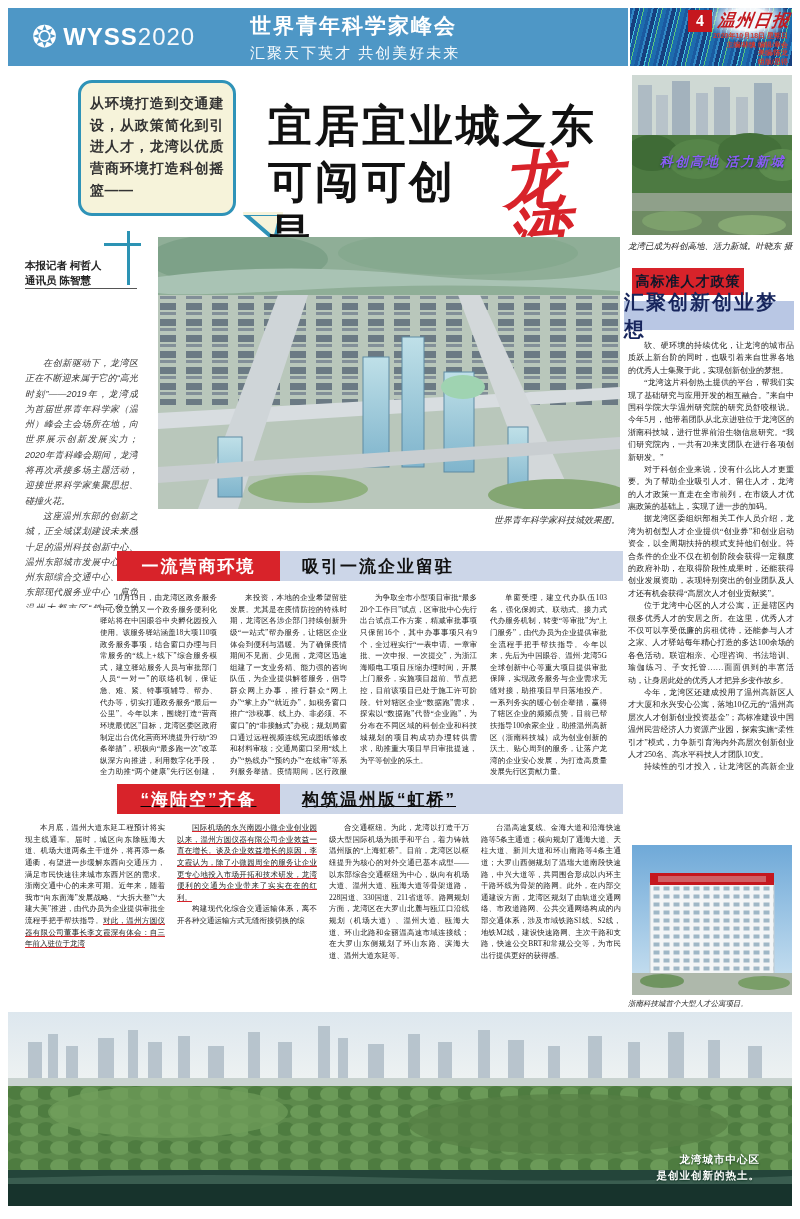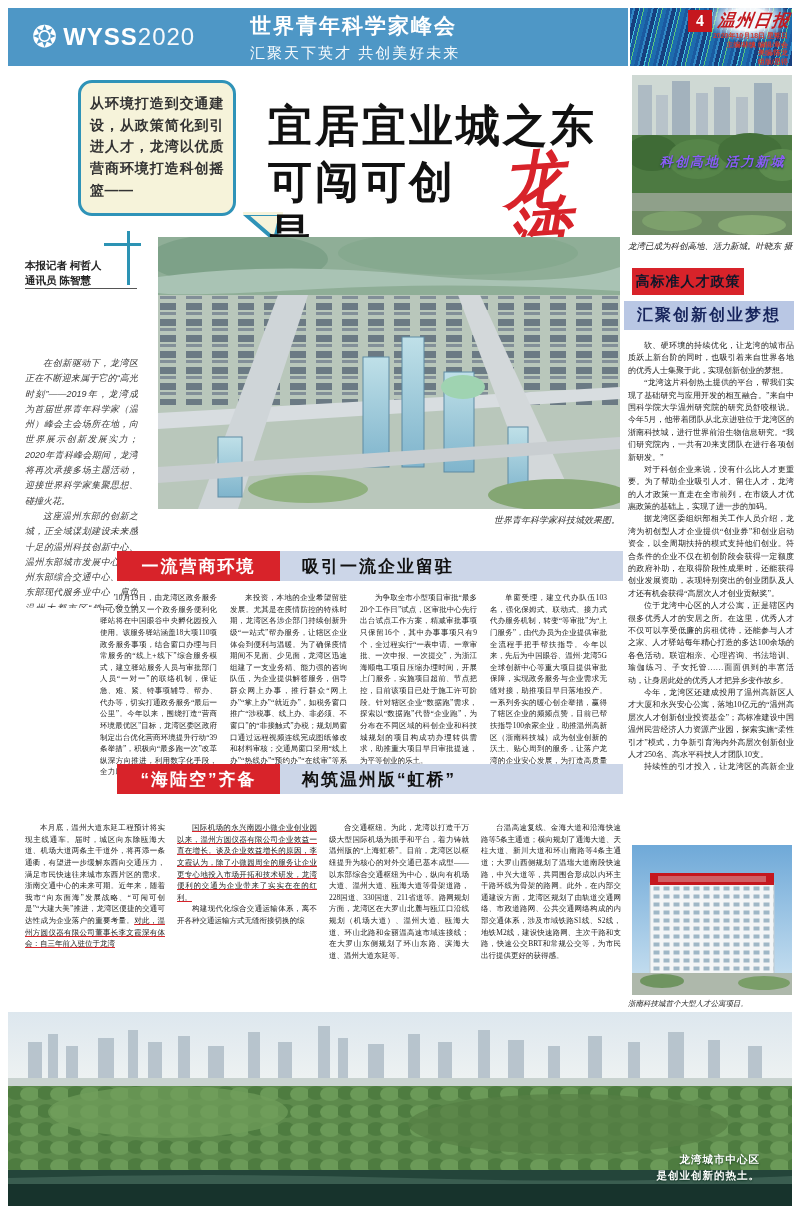--- a/index.html
+++ b/index.html
@@ -92,21 +92,21 @@
   .cols2 { left:25px; top:822px; width:598px; height:180px; }
   .cols2 .col { width:140px; margin-right:12px; }
   .cols2 .col:last-child { margin-right:0; }
   .ru { text-decoration:underline; text-decoration-color:#d8232a; text-decoration-thickness:1px; }
 
   
   .sb-tag { position:absolute; left:632px; top:268px; width:112px; height:27px; background:#d8232a;
             color:#0f172a; font-family:"Liberation Sans", sans-serif; font-weight:bold; font-size:14px;
             letter-spacing:1px; display:flex; align-items:center; justify-content:center; }
   .sb-bar { position:absolute; left:624px; top:301px; width:170px; height:29px; background:#b9c7e4;
-            color:#17255c; font-family:"Liberation Sans", sans-serif; font-weight:bold; font-size:16px;
+            color:#17255c; font-family:"Liberation Sans", sans-serif; font-weight:bold; font-size:20px;
             letter-spacing:2px; display:flex; align-items:center; justify-content:center; }
   .sb-text { position:absolute; left:628px; top:340px; width:166px; height:432px; overflow:hidden;
             font-size:8px; line-height:1.55; color:#222222; text-align:justify; }
   .sb-text p { text-indent:2em; }
   .photo-br { position:absolute; left:632px; top:845px; width:160px; height:150px; overflow:hidden; }
   .photo-br-cap { position:absolute; left:628px; top:999px; width:166px; font-size:7.5px; color:#222222;
             font-style:italic; font-family:"DejaVu Serif", serif; }
 
   
   .pano { position:absolute; left:8px; top:1012px; width:784px; height:194px; overflow:hidden; }
@@ -242,27 +242,27 @@
         <p>来投资，本地的企业希望留驻发展。尤其是在疫情防控的特殊时期，龙湾区各涉企部门持续创新升级“一站式”帮办服务，让辖区企业体会到便利与温暖。为了确保疫情期间不见面、少见面，龙湾区迅速组建了一支业务精、能力强的咨询队伍，为企业提供解答服务，倡导群众网上办事，推行群众“网上办”“掌上办”“就近办”，如税务窗口推广“涉税事、线上办、非必须、不窗口”的“非接触式”办税；规划局窗口通过远程视频连线完成图纸修改和材料审核；交通局窗口采用“线上办”“热线办”“预约办”“在线审”等系列服务举措。疫情期间，区行政服务中心受理审批事项15万件，线下办件近1.6万件。</p>
       </div>
     <div class="col">
         <p>为争取全市小型项目审批“最多20个工作日”试点，区审批中心先行出台试点工作方案，精减审批事项只保留16个，其中办事事项只有9个，全过程实行“一表申请、一章审批、一次申报、一次提交”，为浙江海顺电工项目压缩办理时间，开展上门服务，实施项目超前、节点把控，目前该项目已处于施工许可阶段。针对辖区企业“数据跑”需求，探索以“数据跑”代替“企业跑”，为分布在不同区域的科创企业和科技城规划的项目构成功办理转供需求，助推重大项目早日审批提速，为平等创业的乐土。</p>
       </div>
     <div class="col">
         <p>单窗受理，建立代办队伍103名，强化保姆式、联动式、接力式代办服务机制，转变“等审批”为“上门服务”，由代办员为企业提供审批全流程手把手帮扶指导。今年以来，先后为中国眼谷、温州·龙湾5G全球创新中心等重大项目提供审批保障，实现政务服务与企业需求无缝对接，助推项目早日落地投产。一系列务实的暖心创企举措，赢得了辖区企业的频频点赞，目前已帮扶指导100余家企业，助推温州高新区（浙南科技城）成为创业创新的沃土、贴心周到的服务，让落户龙湾的企业安心发展，为打造高质量发展先行区贡献力量。</p>
       </div>
   </div>
 
-  <div class="sec-head" style="top:764px;">
+  <div class="sec-head" style="top:784px;text-decoration:underline;">
     <div class="sec-tag">“海陆空”齐备</div>
     <div class="sec-bar">构筑温州版“虹桥”</div>
   </div>
   <div class="cols cols2">
     <div class="col">
-      <p><span>本月底，温州大道东延工程预计将实现主线通车。届时，城区向东除瓯海大道、机场大道两条主干道外，将再添一条通衢，有望进一步缓解东西向交通压力，满足市民快速往来城市东西片区的需求。浙南交通中心的未来可期。近年来，随着我市“向东面海”发展战略、“可闯可创是”“大建大美”推进，龙湾区便捷的交通可达性成为企业落户的重要考量。</span><span class="ru">对此，温州方圆仪器有限公司董事长李文霞深有体会：自三年前入驻位于龙湾</span></p>
+      <p><span>本月底，温州大道东延工程预计将实现主线通车。届时，城区向东除瓯海大道、机场大道两条主干道外，将再添一条通衢，有望进一步缓解东西向交通压力，满足市民快速往来城市东西片区的需求。浙南交通中心的未来可期。近年来，随着我市“向东面海”发展战略、“大拆大整”“大建大美”推进，由代办员为企业提供审批全流程手把手帮扶指导。</span><span class="ru">对此，温州方圆仪器有限公司董事长李文霞深有体会：自三年前入驻位于龙湾</span></p>
     </div>
     <div class="col">
       <p><span class="ru">国际机场的永兴南园小微企业创业园以来，温州方圆仪器有限公司企业效益一直在增长。谈及企业效益增长的原因，李文霞认为，除了小微园周全的服务让企业更专心地投入市场开拓和技术研发，龙湾便利的交通为企业带来了实实在在的红利。</span></p>
       <p>构建现代化综合交通运输体系，离不开各种交通运输方式无缝衔接切换的综</p>
     </div>
     <div class="col">
         <p>合交通枢纽。为此，龙湾以打造千万级大型国际机场为抓手和平台，着力铸就温州版的“上海虹桥”。目前，龙湾区以枢纽提升为核心的对外交通已基本成型——以东部综合交通枢纽为中心，纵向有机场大道、温州大道、瓯海大道等骨架道路，228国道、330国道、211省道等。路网规划方面，龙湾区在大罗山北麓与瓯江口沿线规划（机场大道）、温州大道、瓯海大道、环山北路和金丽温高速市域连接线；在大罗山东侧规划了环山东路、滨海大道、温州大道东延等。</p>
       </div>
     <div class="col">
         <p>台温高速复线、金海大道和沿海快速路等5条主通道；横向规划了通海大道、天柱大道、新川大道和环山南路等4条主通道；大罗山西侧规划了温瑞大道南段快速路，中兴大道等，共同围合形成以内环主干路环线为骨架的路网。此外，在内部交通建设方面，龙湾区规划了由轨道交通网络、市政道路网、公共交通网络构成的内部交通体系，涉及市域铁路S1线、S2线，地铁M2线，建设快速路网、主次干路和支路，快速公交BRT和常规公交等，为市民出行提供更好的获得感。</p>

